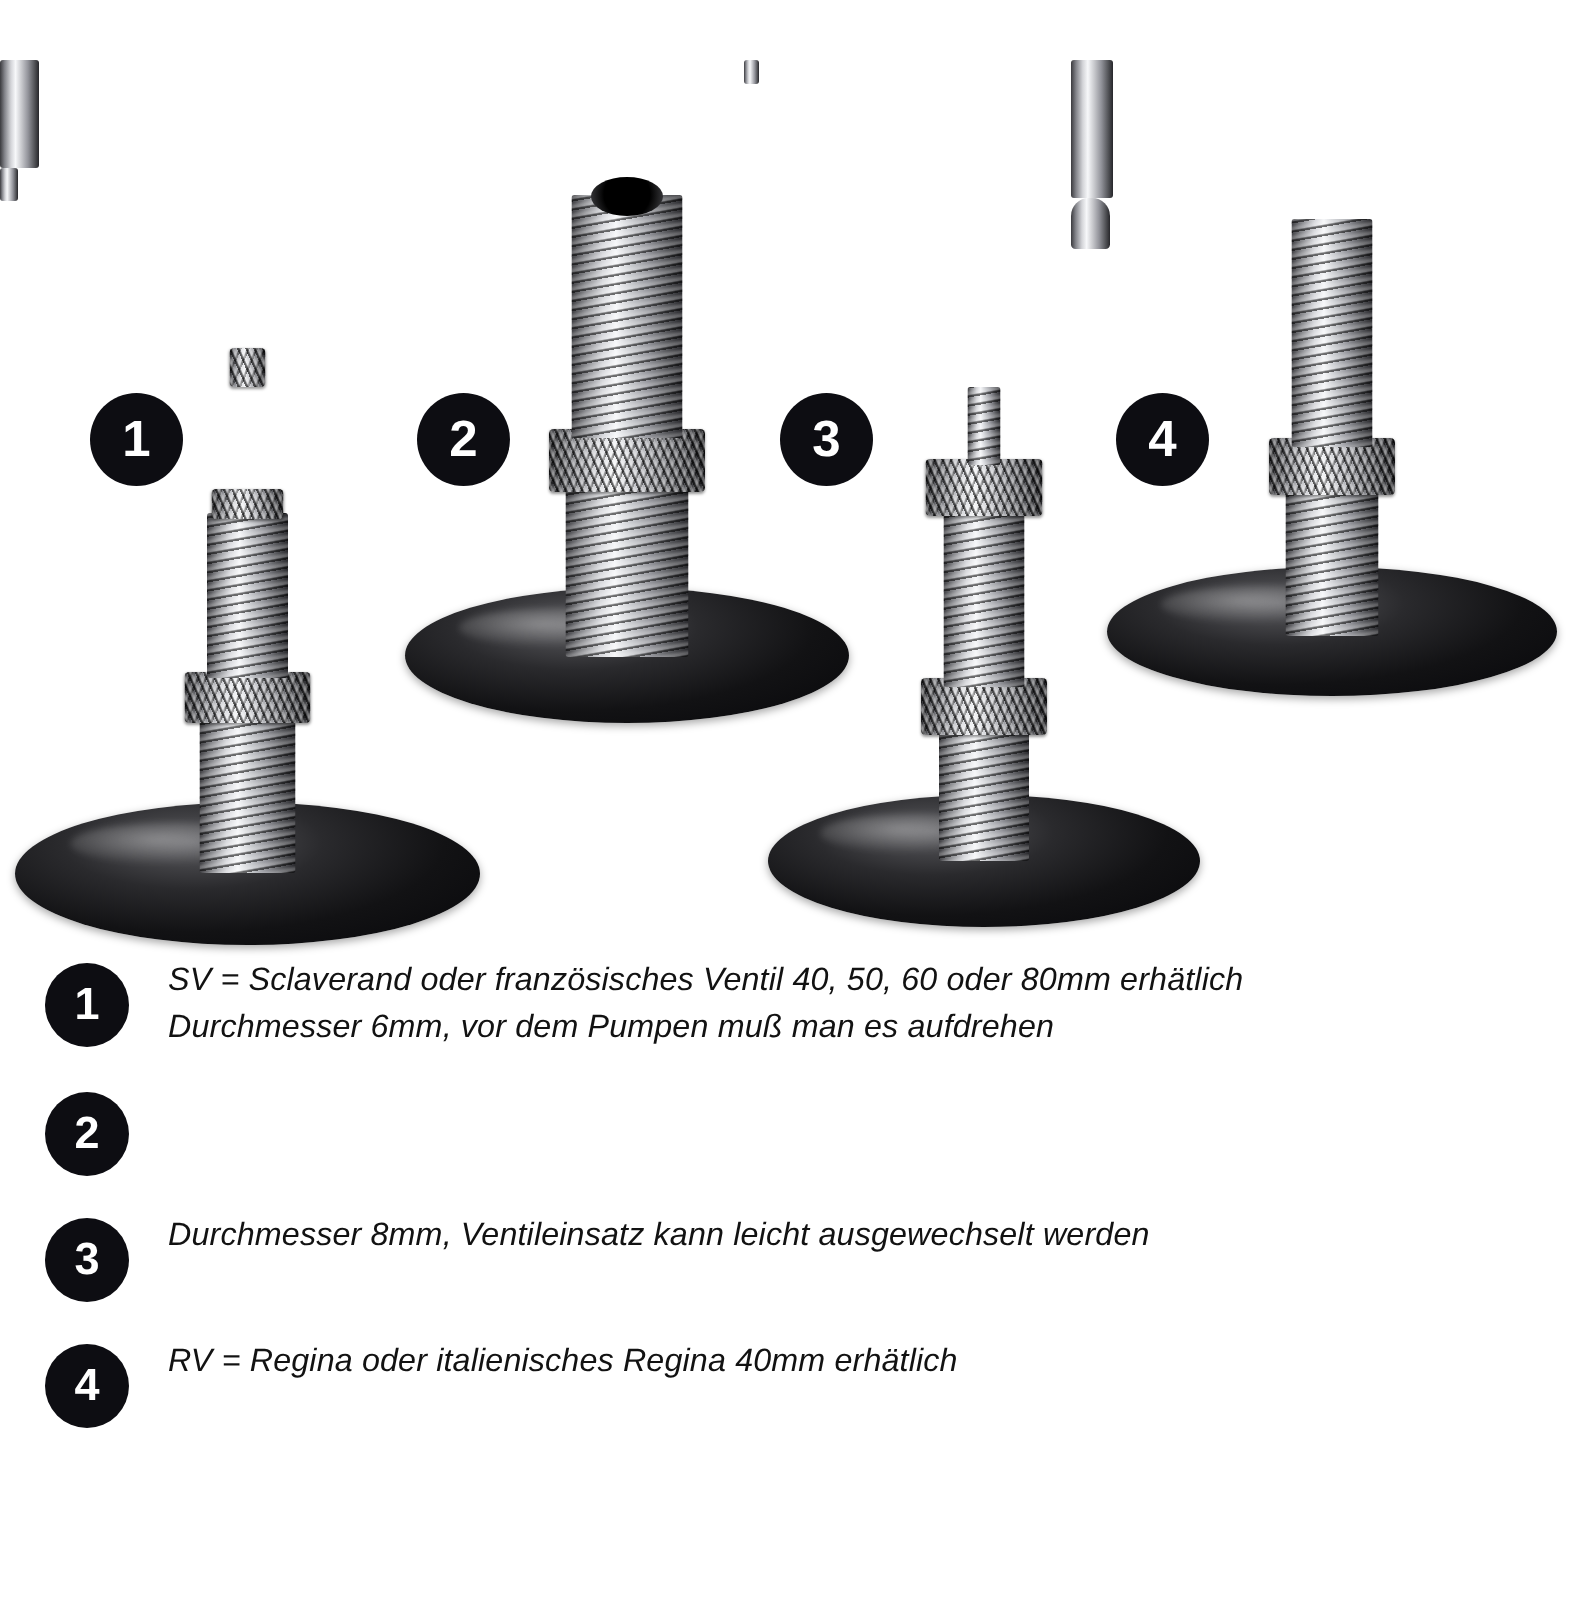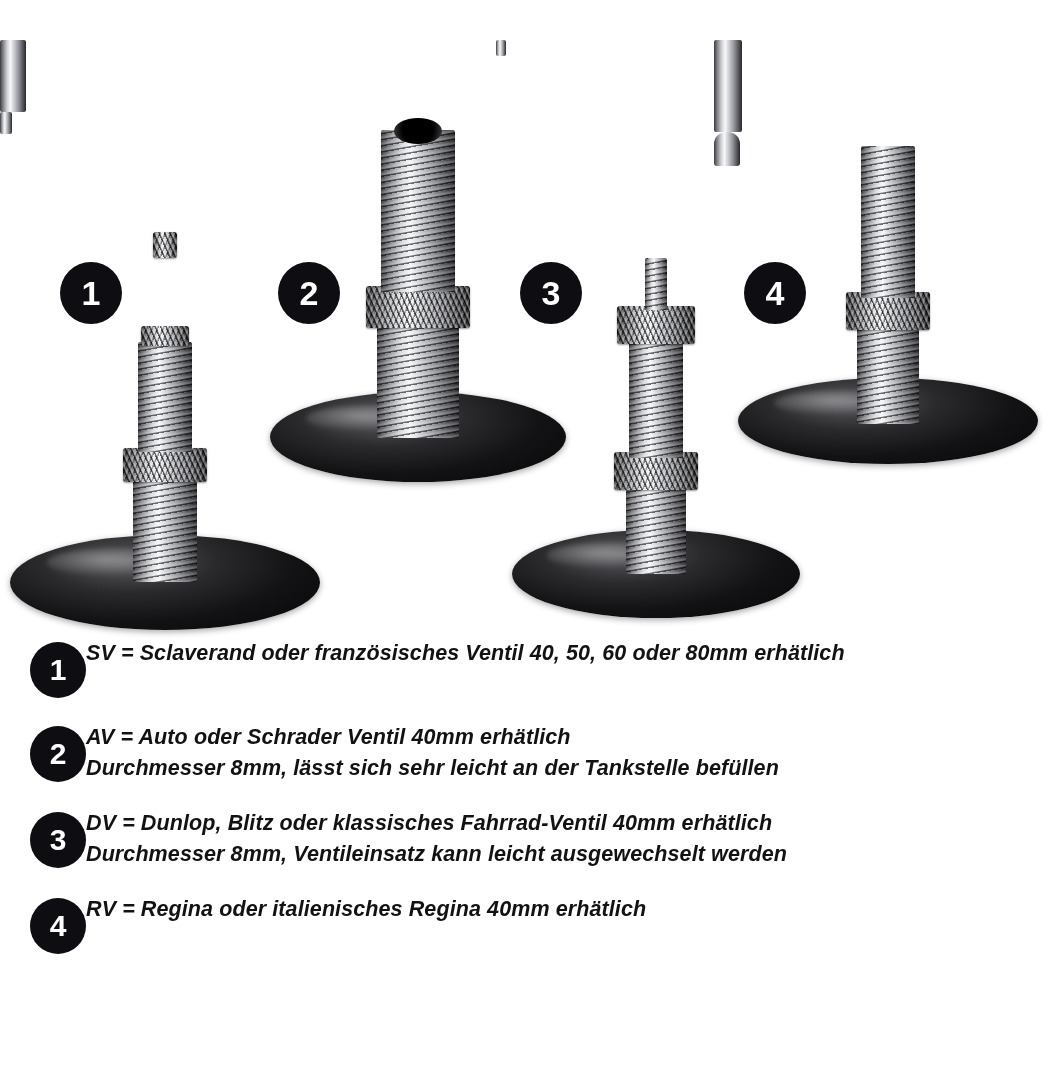--- a/index.html
+++ b/index.html
@@ -152,22 +152,23 @@
     background: #0d0d12;
     color: #fff;
     font-weight: bold;
     font-size: 30px;
     line-height: 56px;
     text-align: center;
     margin-left: 30px;
     margin-top: 4px;
   }
   .legend-text {
+    margin-left: 26px;
     font-style: italic;
-    font-weight: bold;
+    font-weight: normal;
     font-size: 21.5px;
     line-height: 31px;
     color: #121212;
     letter-spacing: 0.1px;
   }
   .legend-text .l2 { display: block; }
 </style>
 </head>
 <body>
 
@@ -241,35 +242,31 @@
   </div>
 
 </div>
 
 <div class="legend">
 
   <div class="legend-row">
     <div class="legend-badge">1</div>
     <div class="legend-text">
       <span class="l1">SV = Sclaverand oder französisches Ventil 40, 50, 60 oder 80mm erhätlich</span>
+      <span class="l2">Durchmesser 6mm, vor dem Pumpen muß man es aufdrehen</span>
     </div>
   </div>
 
   <div class="legend-row">
     <div class="legend-badge">2</div>
-    <div class="legend-text">
-      <span class="l1">AV = Auto oder Schrader Ventil 40mm erhätlich</span>
-      <span class="l2">Durchmesser 8mm, lässt sich sehr leicht an der Tankstelle befüllen</span>
-    </div>
   </div>
 
   <div class="legend-row">
     <div class="legend-badge">3</div>
     <div class="legend-text">
-      <span class="l1">DV = Dunlop, Blitz oder klassisches Fahrrad-Ventil 40mm erhätlich</span>
       <span class="l2">Durchmesser 8mm, Ventileinsatz kann leicht ausgewechselt werden</span>
     </div>
   </div>
 
   <div class="legend-row">
     <div class="legend-badge">4</div>
     <div class="legend-text">
       <span class="l1">RV = Regina oder italienisches Regina 40mm erhätlich</span>
     </div>
   </div>

